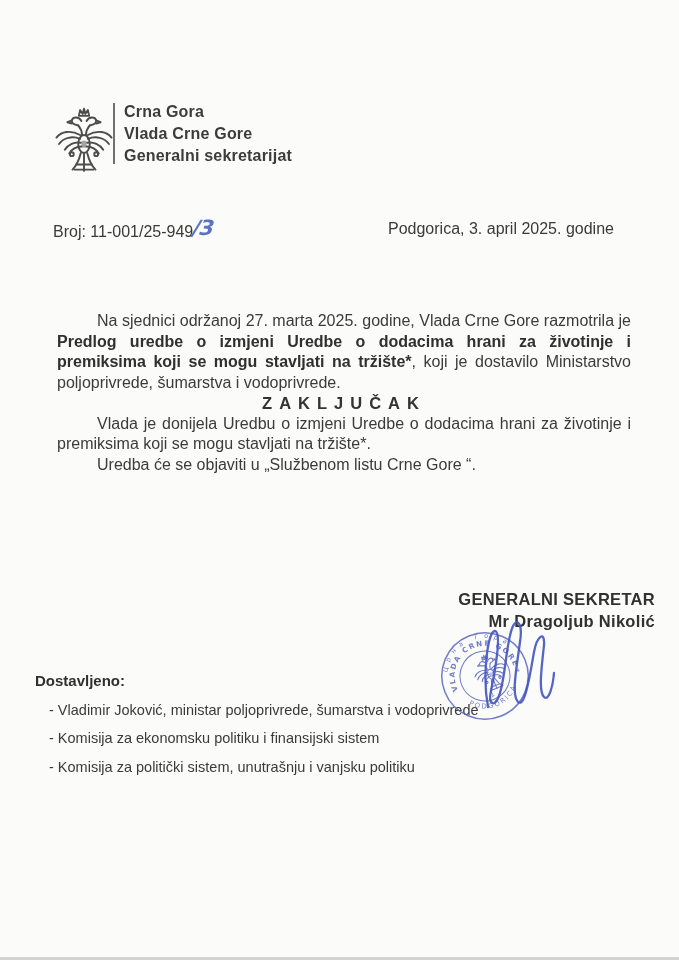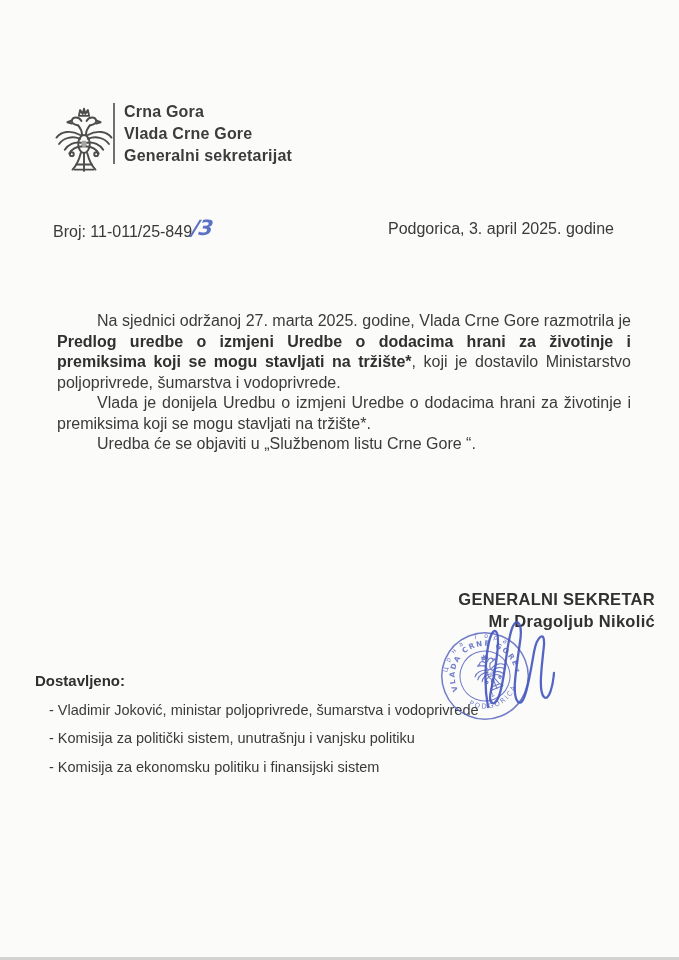--- a/index.html
+++ b/index.html
@@ -85,40 +85,41 @@
     <use href="#eagle"></use>
   </svg>
   <div class="lh-divider"></div>
   <div class="lh-text">
     <div>Crna Gora</div>
     <div>Vlada Crne Gore</div>
     <div>Generalni sekretarijat</div>
   </div>
 
   <div class="ref-row">
-    <span class="ref-number"><span>Broj: 11-011/25-849</span><span class="handwritten">/3</span></span>
+    <span class="ref-number"><span>Broj: 11-001/25-949</span><span class="handwritten">/3</span></span>
     <span class="dateline">Podgorica, 3. april 2025. godine</span>
   </div>
 
   <div class="body-text">
     <p><span>Na sjednici održanoj 27. marta 2025. godine, Vlada Crne Gore razmotrila je </span><span class="b">Predlog uredbe o izmjeni Uredbe o dodacima hrani za životinje i premiksima koji se mogu stavljati na tržište*</span><span>, koji je dostavilo Ministarstvo poljoprivrede, šumarstva i vodoprivrede.</span></p>
+    <p class="concl-heading">ZAKLJUČAK</p>
     <p>Vlada je donijela Uredbu o izmjeni Uredbe o dodacima hrani za životinje i premiksima koji se mogu stavljati na tržište*.</p>
     <p>Uredba će se objaviti u „Službenom listu Crne Gore “.</p>
   </div>
 
   <div class="sig-block">
     <div>GENERALNI SEKRETAR</div>
     <div>Mr Dragoljub Nikolić</div>
   </div>
 
   <div class="dist">
     <div class="dist-label">Dostavljeno:</div>
     <p class="dist-item">- Vladimir Joković, ministar poljoprivrede, šumarstva i vodoprivrede</p>
+    <p class="dist-item">- Komisija za ekonomsku politiku i finansijski sistem</p>
     <p class="dist-item">- Komisija za politički sistem, unutrašnju i vanjsku politiku</p>
-    <p class="dist-item">- Komisija za ekonomsku politiku i finansijski sistem</p>
   </div>
 
   <svg class="stamp" viewBox="0 0 140 140">
     <defs>
       <path id="arcOuter" d="M 20 70 A 50 50 0 1 1 120 70"></path>
       <path id="arcInner" d="M 30 70 A 40 40 0 1 1 110 70"></path>
       <path id="arcBottom" d="M 27 70 A 43 43 0 0 0 113 70"></path>
     </defs>
     <g transform="rotate(-22 70 70)" fill="none" stroke="#5b68c0" style="color:#5b68c0">
       <circle cx="70" cy="70" r="57" stroke-width="2"></circle>

